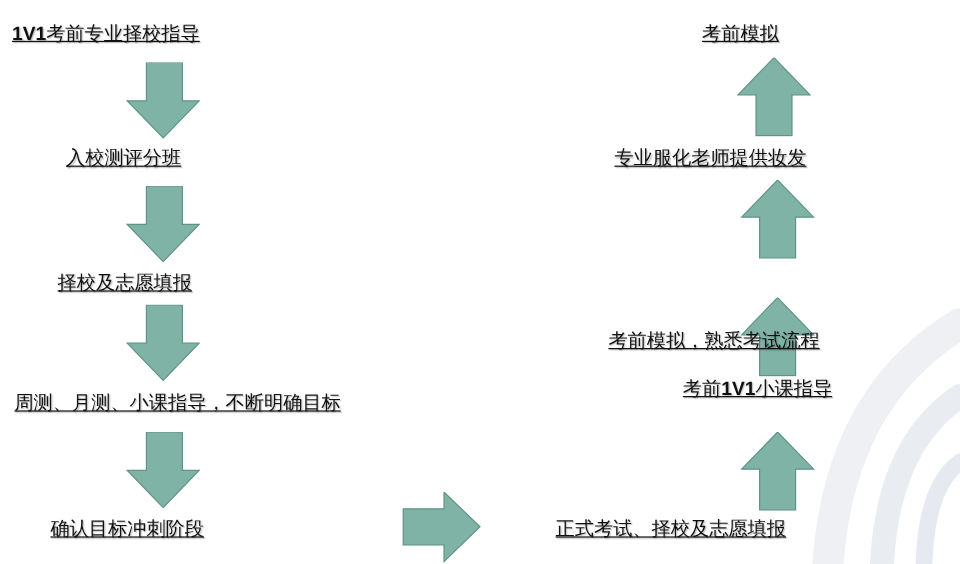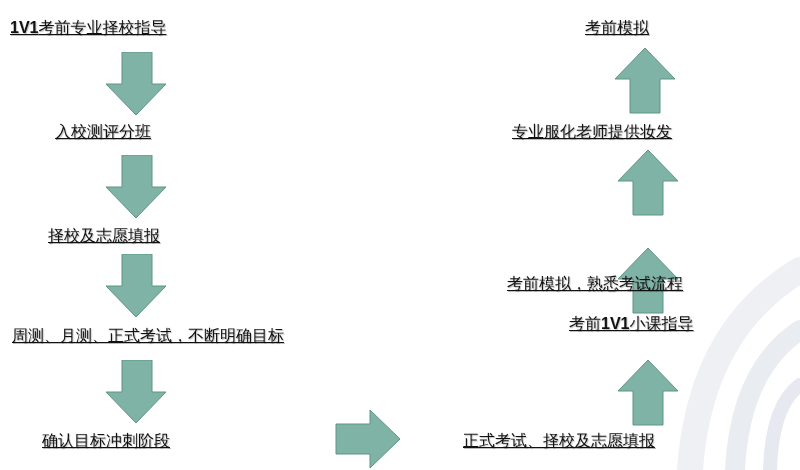--- a/index.html
+++ b/index.html
@@ -46,21 +46,21 @@
 
 <div class="label" style="left:48px; top:222px;">
   <span>择校及志愿填报</span>
 </div>
 
 <svg class="arrow" style="left:105px; top:254px;" width="62" height="64" viewBox="0 0 62 64">
   <polygon points="17,0 47,0 47,32 61,32 31,63 1,32 17,32" fill="#7fb3a5" stroke="#5f9486" stroke-width="1"></polygon>
 </svg>
 
 <div class="label" style="left:12px; top:322px;">
-  <span>周测、月测、正式考试，不断明确目标</span>
+  <span>周测、月测、小课指导，不断明确目标</span>
 </div>
 
 <svg class="arrow" style="left:105px; top:360px;" width="62" height="64" viewBox="0 0 62 64">
   <polygon points="17,0 47,0 47,32 61,32 31,63 1,32 17,32" fill="#7fb3a5" stroke="#5f9486" stroke-width="1"></polygon>
 </svg>
 
 <div class="label" style="left:42px; top:427px;">
   <span>确认目标冲刺阶段</span>
 </div>
 

